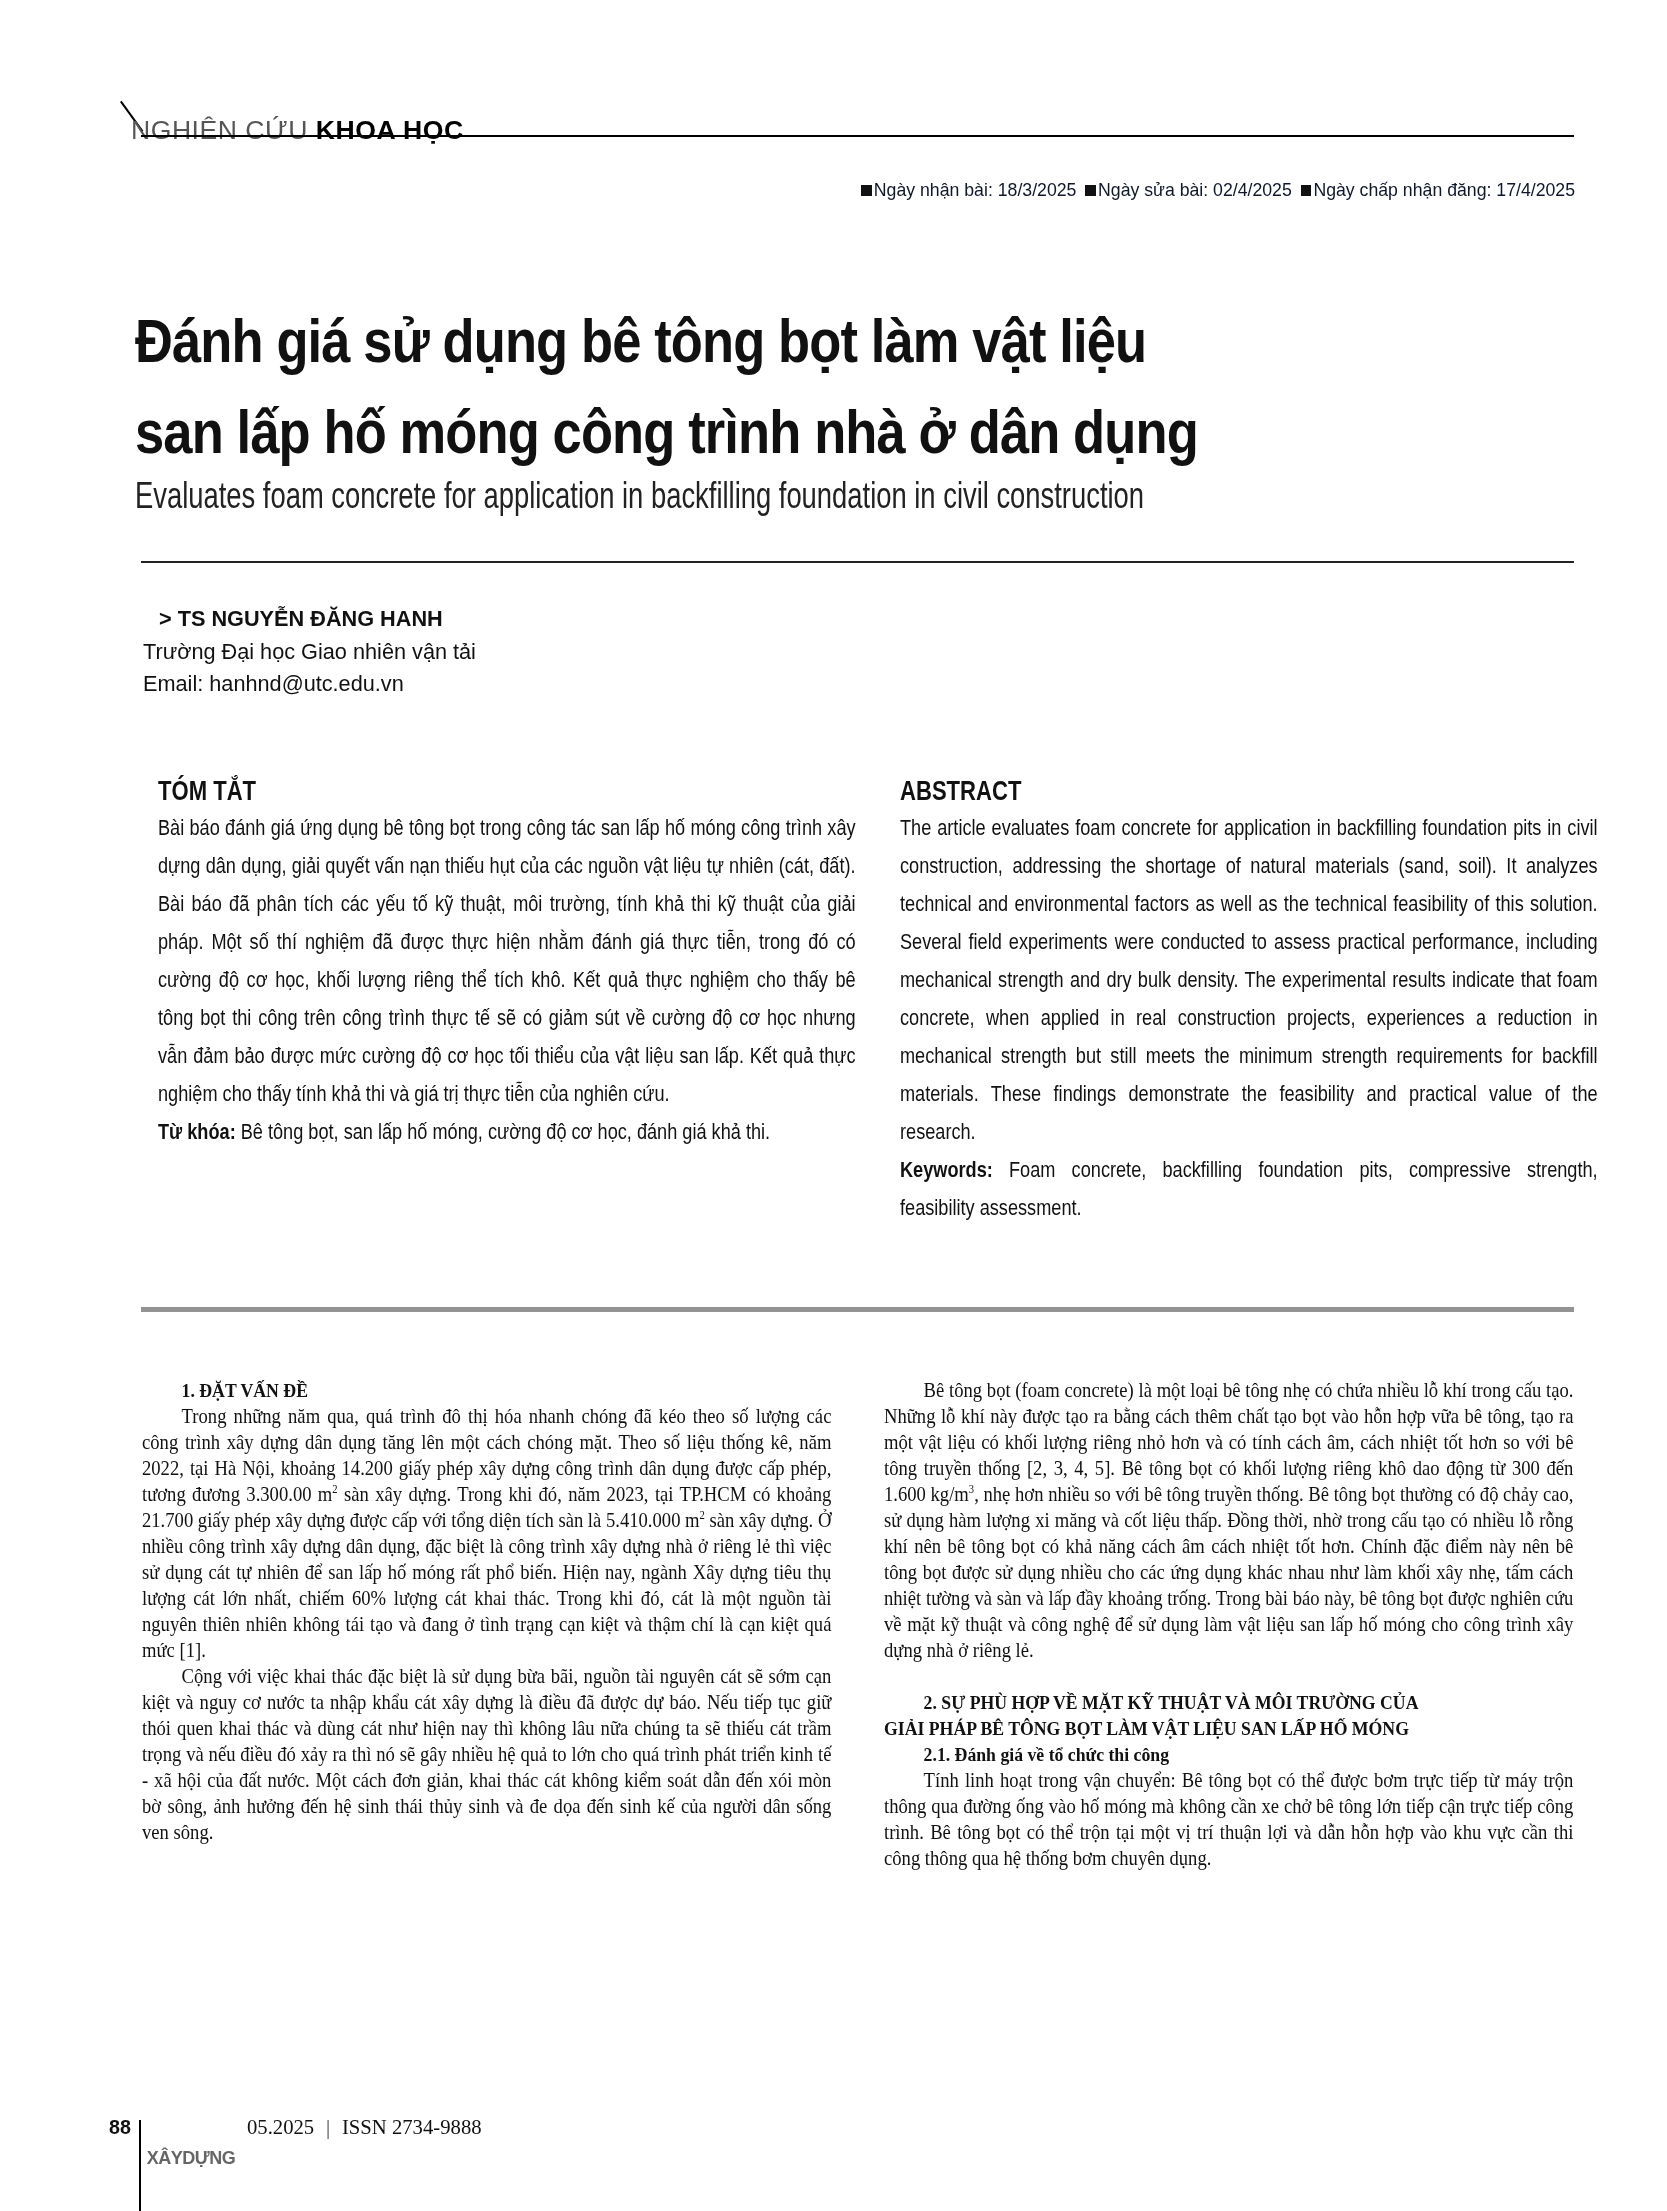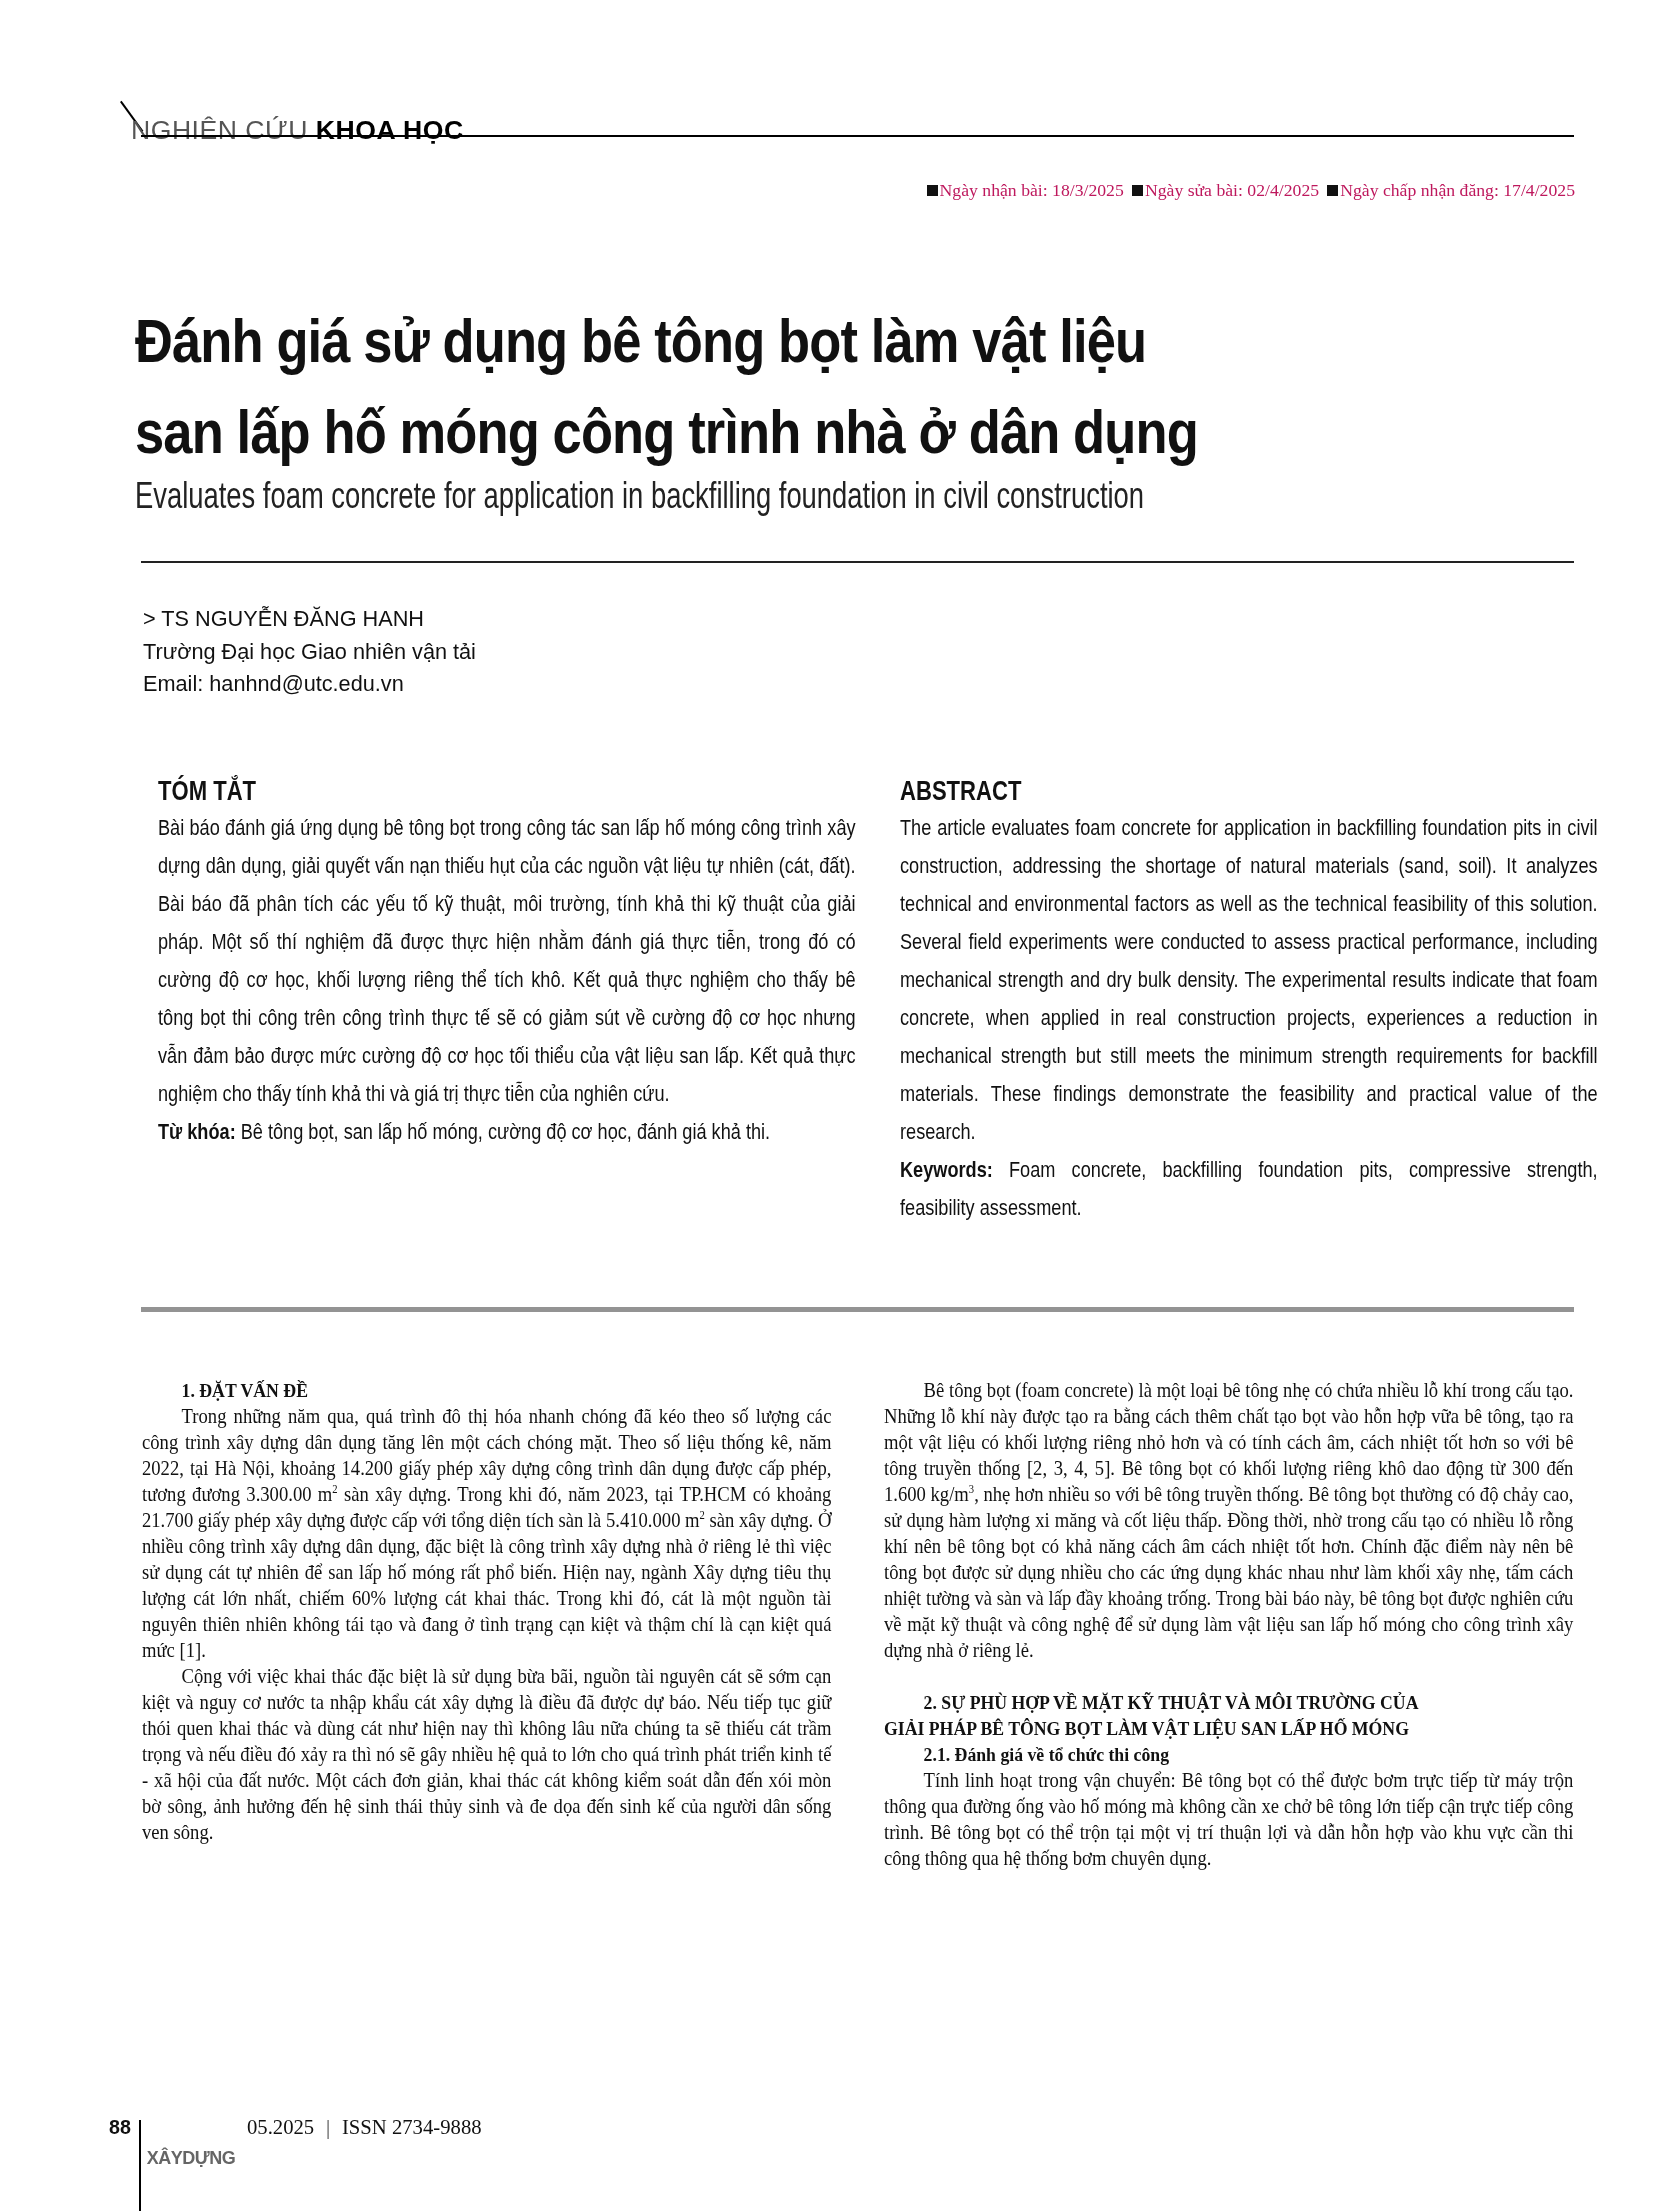--- a/index.html
+++ b/index.html
@@ -6,30 +6,30 @@
   body { width: 1668px; height: 2211px; position: relative; overflow: hidden; color: #111; }
   .abs { position: absolute; }
 
   
   .section-label { left: 131px; top: 99px; font-family: "Liberation Sans", sans-serif; font-size: 26.6px; letter-spacing: 0.5px; white-space: nowrap; margin-top: 16px; }
   .section-label .light { font-weight: 300; color: #444; -webkit-text-stroke: 0; font-weight: normal; color: #555; }
   .section-label .bold { font-weight: bold; color: #000; }
   .header-rule { left: 141px; top: 135px; width: 1433px; height: 2px; background: #000; }
   .header-slash { left: 120px; top: 102px; width: 2px; height: 37px; background: #000; transform: rotate(-36deg); transform-origin: top left; }
 
-  .dates { right: 93px; top: 180px; font-family: Liberation Serif, serif; font-size: 17.7px; white-space: nowrap; color: #be185d; }
+  .dates { right: 93px; top: 180px; font-family: Liberation Sans, sans-serif; font-size: 17.7px; white-space: nowrap; color: #0f172a; }
   .dates .sq { display: inline-block; width: 10.8px; height: 10.8px; background: #111; margin-right: 2px; vertical-align: 0px; }
   .dates .item { margin-left: 3.9px; }
 
   .title { left: 135px; top: 296px; width: 1438px; font-family: "Liberation Sans", sans-serif; font-weight: bold; font-size: 61px; line-height: 91px; letter-spacing: -1px; transform: scaleX(0.86); transform-origin: left top; width: 1675px; }
   .subtitle { left: 135px; top: 475px; font-family: "Liberation Sans Narrow", "Liberation Sans", sans-serif; font-size: 37px; color: #222; white-space: nowrap; transform: scaleX(0.74); transform-origin: left top; }
   .title-rule { left: 141px; top: 561px; width: 1433px; height: 2px; background: #222; }
 
   .author { left: 143px; top: 603px; font-family: "Liberation Sans", sans-serif; font-size: 21.7px; line-height: 32.5px; }
-  .author .name { font-weight: normal; }
+  .author .name { font-weight: bold; margin-left: 16px; }
 
   
   .abs-col { top: 773px; width: 697px; font-family: "Liberation Sans", sans-serif; font-size: 22.7px; line-height: 38px; text-align: justify; margin-left: 16px; }
   .abs-col .inner { transform: scaleX(0.8); transform-origin: left top; width: 872px; }
   .abs-col h3 { margin: 0 0 0 0; font-size: 27.6px; font-weight: bold; line-height: 35px; }
   .abs-col p { margin: 0; }
   .abs-col .kw { font-weight: bold; }
   .abs-left { left: 142px; }
   .abs-right { left: 884px; }
 

